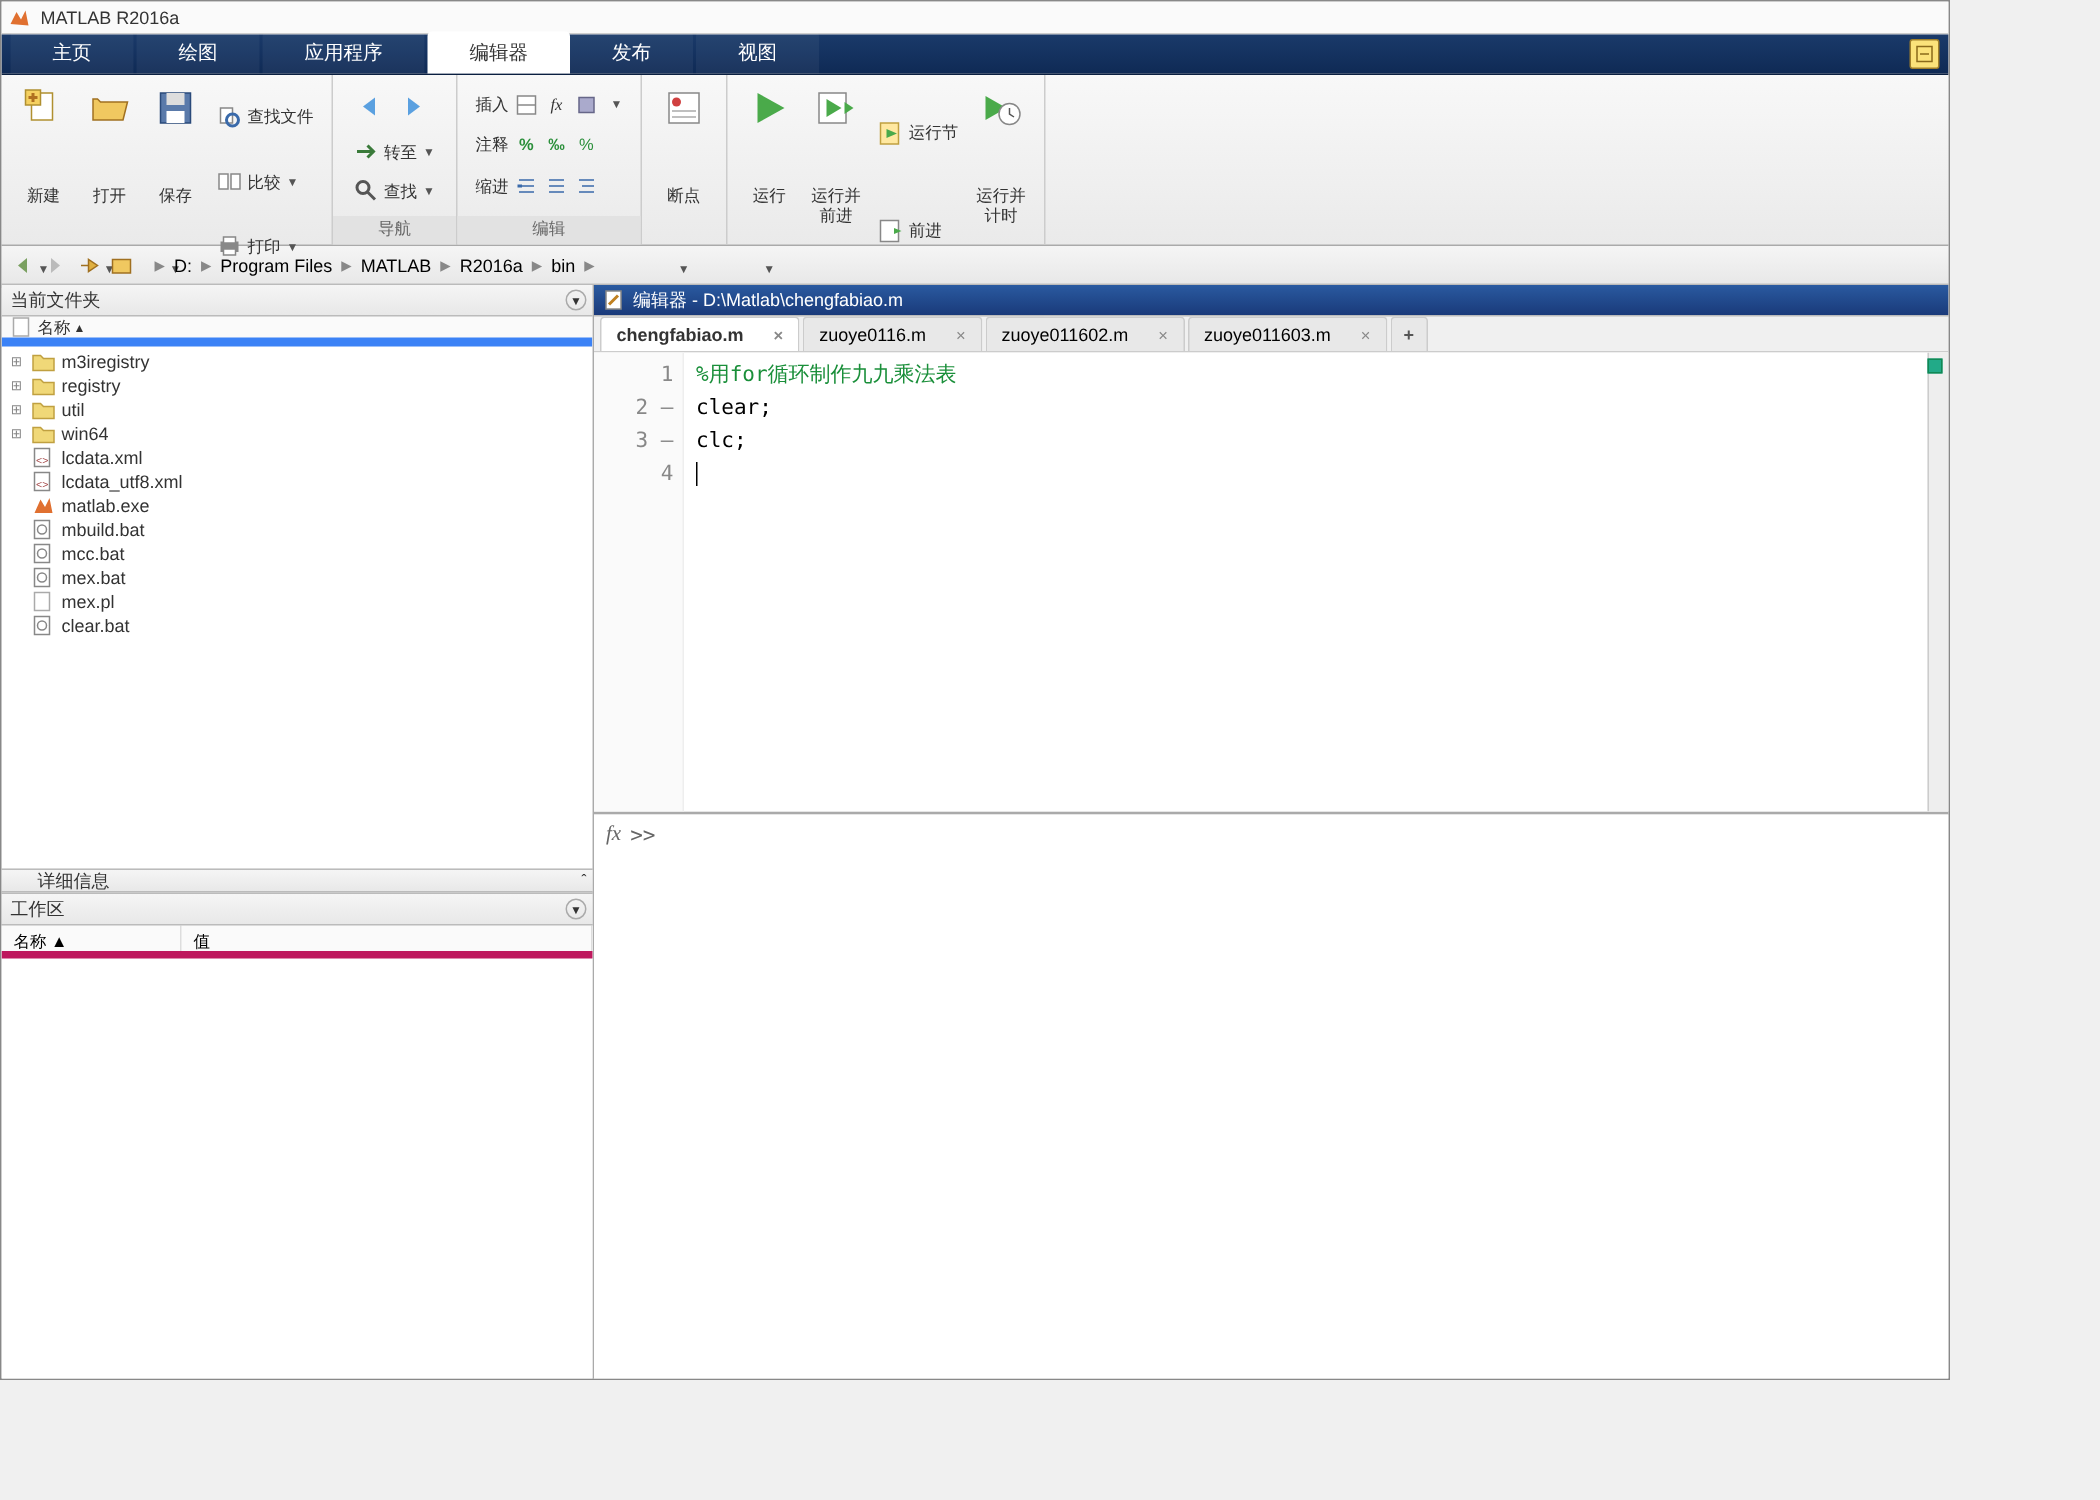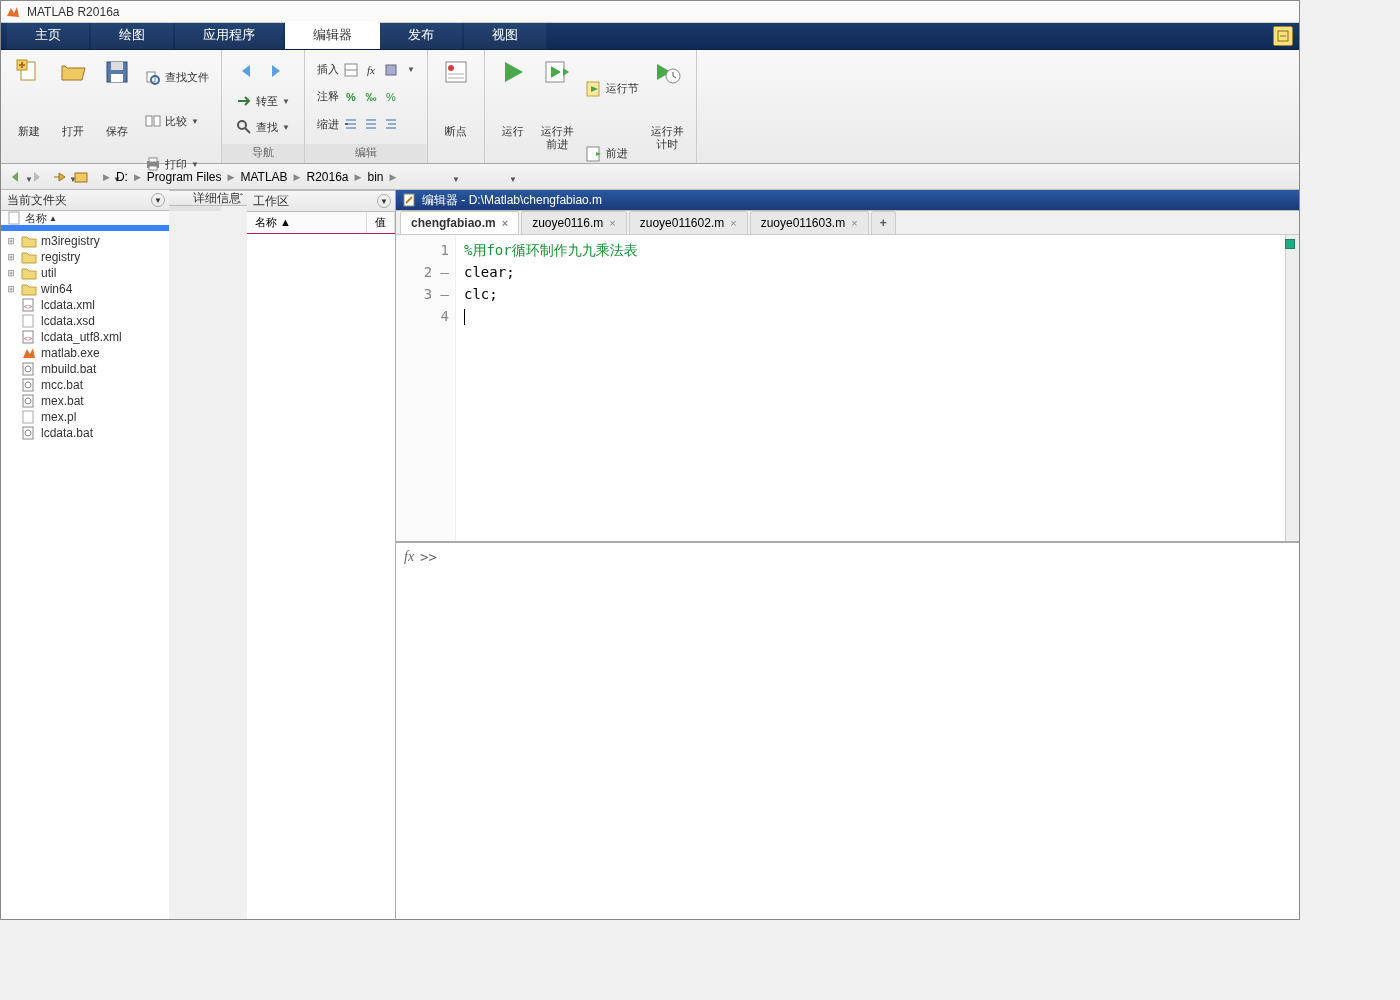--- a/index.html
+++ b/index.html
@@ -33,47 +33,47 @@
   
   
   .addr-bar { height: 26px; background: linear-gradient(#f5f5f5,#e8e8e8); border-bottom: 1px solid #bbb; display: flex; align-items: center; padding: 0 4px; }
   .addr-nav-btn { width: 20px; height: 20px; margin-right: 2px; display:flex; align-items:center; justify-content:center; cursor:pointer; }
   .addr-path { display: flex; align-items: center; font-size: 12px; padding-left: 8px; }
   .addr-seg { padding: 2px 4px; cursor: pointer; }
   .addr-sep { color: #888; padding: 0 2px; font-size: 9px;}
   
   
   .main-area { display: flex; height: calc(920px - 22px - 27px - 114px - 26px); }
-  .left-pane { width: 395px; display: flex; flex-direction: row; border-right: 1px solid #aaa; }
+  .left-pane { width: 395px; display: flex; flex-direction: column; border-right: 1px solid #aaa; }
   .right-pane { flex: 1; display: flex; flex-direction: column; }
   
   .panel-header { height: 21px; background: linear-gradient(#f5f5f5,#e8e8e8); border-bottom: 1px solid #bbb; display: flex; align-items: center; padding: 0 6px; font-size: 12px; color: #333; position: relative;}
   .panel-header.dark { background: linear-gradient(#2a5aa0,#1a3a7a); color: #fff; }
   .panel-header .right-icons { position:absolute; right:4px; display:flex; gap:4px; }
   
   
   .cf-panel { flex: 1.2; display: flex; flex-direction: column; min-height: 0; overflow:hidden;}
   .cf-body { flex: 1; background: #fff; overflow-y: auto; }
   .cf-cols { height: 20px; background: #fafafa; border-bottom: 6px solid #3b82f6; display: flex; align-items: center; padding-left: 24px; font-size: 11px; color: #333; }
   .cf-tree { padding: 2px; }
   .tree-row { display: flex; align-items: center; padding: 1px 2px; font-size: 12px; color: #333; cursor: pointer; }
   .tree-row .exp { width: 12px; text-align: center; color: #888; font-size: 9px; }
   .tree-row .ficon { width: 16px; height: 14px; margin: 0 4px; display:inline-flex; align-items:center; justify-content:center; }
   
   .details-panel { height: 16px; border-top: 1px solid #bbb; padding-left: 24px; }
   
   .ws-panel { flex: 1; display: flex; flex-direction: column; border-top: 1px solid #bbb; min-height: 0;}
   .ws-body { flex: 1; background: #fff; }
-  .ws-cols { height: 22px; background: #fafafa; border-bottom: 1px solid #be185d; display: flex; font-size: 11px; }
+  .ws-cols { height: 22px; background: #fafafa; border-bottom: 5px solid #be185d; display: flex; font-size: 11px; }
   .ws-col { padding: 3px 8px; border-right: 1px solid #ddd; }
   
   
   .editor-panel { flex: 1; display: flex; flex-direction: column; min-height:0; }
   .editor-tabs { height: 24px; background: #f0f0f0; border-bottom: 1px solid #ccc; display: flex; align-items: flex-end; padding-left: 4px; }
-  .ed-tab { padding: 4px 10px; font-size: 12px; background: #e8e8e8; border: 1px solid #ccc; border-bottom: none; margin-right: 2px; border-top-left-radius: 3px; border-top-right-radius: 3px; cursor: pointer; display:flex; align-items:center; gap:6px;}
+  .ed-tab { padding: 4px 10px; font-size: 12px; background: #e8e8e8; border: 1px solid #ccc; border-bottom: none; margin-right: 2px; border-top-left-radius: 3px; border-top-right-radius: 3px; cursor: pointer; display:flex; align-items:flex-end; gap:20px;}
   .ed-tab.active { background: #fff; font-weight: bold; color:#333;}
   .ed-tab .close { color:#888; font-size:11px; }
   .ed-tab.plus { padding: 4px 8px; font-weight: bold; color: #555;}
   .editor-body { flex: 1; background: #fff; display: flex; font-family: Consolas, monospace; font-size: 14px; position: relative; overflow:hidden;}
   .gutter { width: 60px; text-align: right; padding: 4px 6px; color: #888; background: #fafafa; border-right: 1px solid #eee; }
   .gutter div { line-height: 22px; }
   .code { padding: 4px 8px; flex:1; }
   .code div { line-height: 22px; white-space: pre; }
   .comment { color: #1a8f3a; }
   .ed-sidebar-strip { width:14px; background:#eee; border-left:1px solid #ccc;}
@@ -453,29 +453,20 @@
                   <rect x="2" y="1" width="10" height="12" fill="#fff" stroke="#888"></rect>
                   <text x="3" y="11" font-size="7" fill="#a04040">&lt;&gt;</text>
                 </svg>
               </span>
               <span>lcdata.xml</span>
             </div>
             <div class="tree-row">
               <span class="exp"></span>
               <span class="ficon">
                 <svg width="16" height="14">
-                  <rect x="2" y="1" width="10" height="12" fill="#fff" stroke="#aaa"></rect>
-                </svg>
-              </span>
-              <span>lcdata.xsd</span>
-            </div>
-            <div class="tree-row">
-              <span class="exp"></span>
-              <span class="ficon">
-                <svg width="16" height="14">
                   <rect x="2" y="1" width="10" height="12" fill="#fff" stroke="#888"></rect>
                   <text x="3" y="11" font-size="7" fill="#a04040">&lt;&gt;</text>
                 </svg>
               </span>
               <span>lcdata_utf8.xml</span>
             </div>
             <div class="tree-row">
               <span class="exp"></span>
               <span class="ficon">
                 <svg width="16" height="14">
@@ -524,21 +515,21 @@
               <span>mex.pl</span>
             </div>
             <div class="tree-row">
               <span class="exp"></span>
               <span class="ficon">
                 <svg width="16" height="14">
                   <rect x="2" y="1" width="10" height="12" fill="#fff" stroke="#888"></rect>
                   <circle cx="7" cy="7" r="3" fill="none" stroke="#888"></circle>
                 </svg>
               </span>
-              <span>lcdata.bat</span>
+              <span>clear.bat</span>
             </div>
           </div>
       </div>
     </div>
 
     <div class="panel-header details-panel">
       <span>详细信息</span>
       <span class="right-icons">
           <span style="font-size:10px;">ˆ</span>
         </span>

